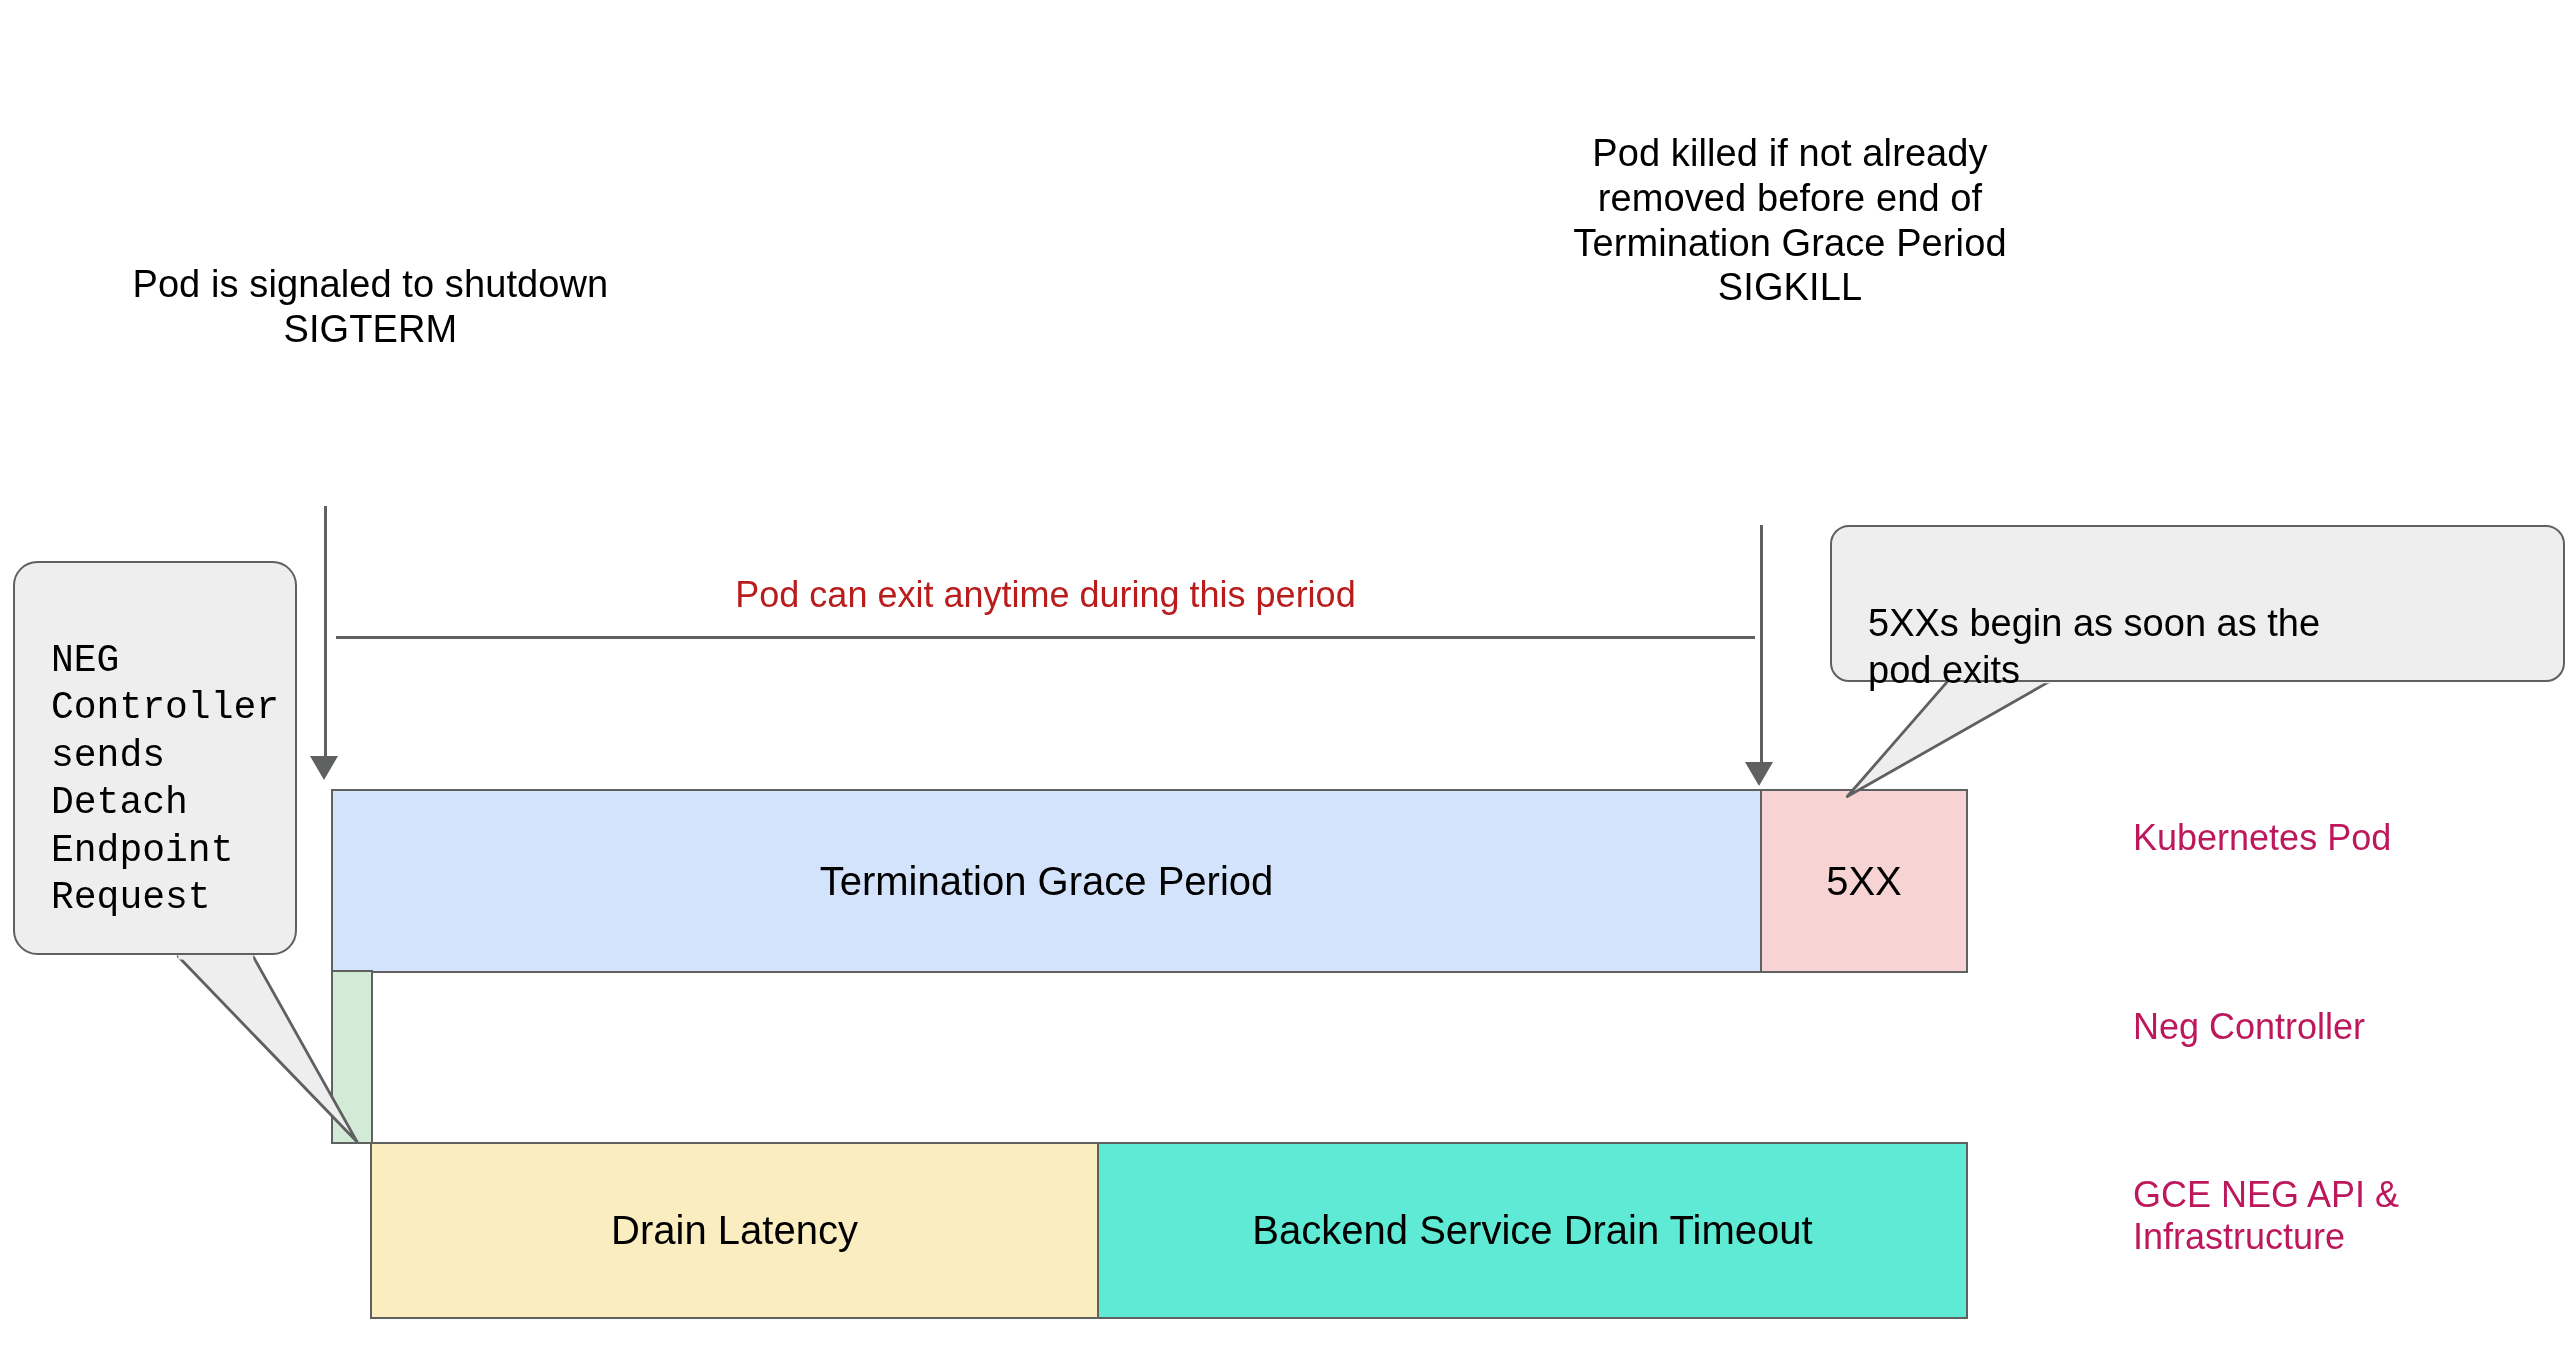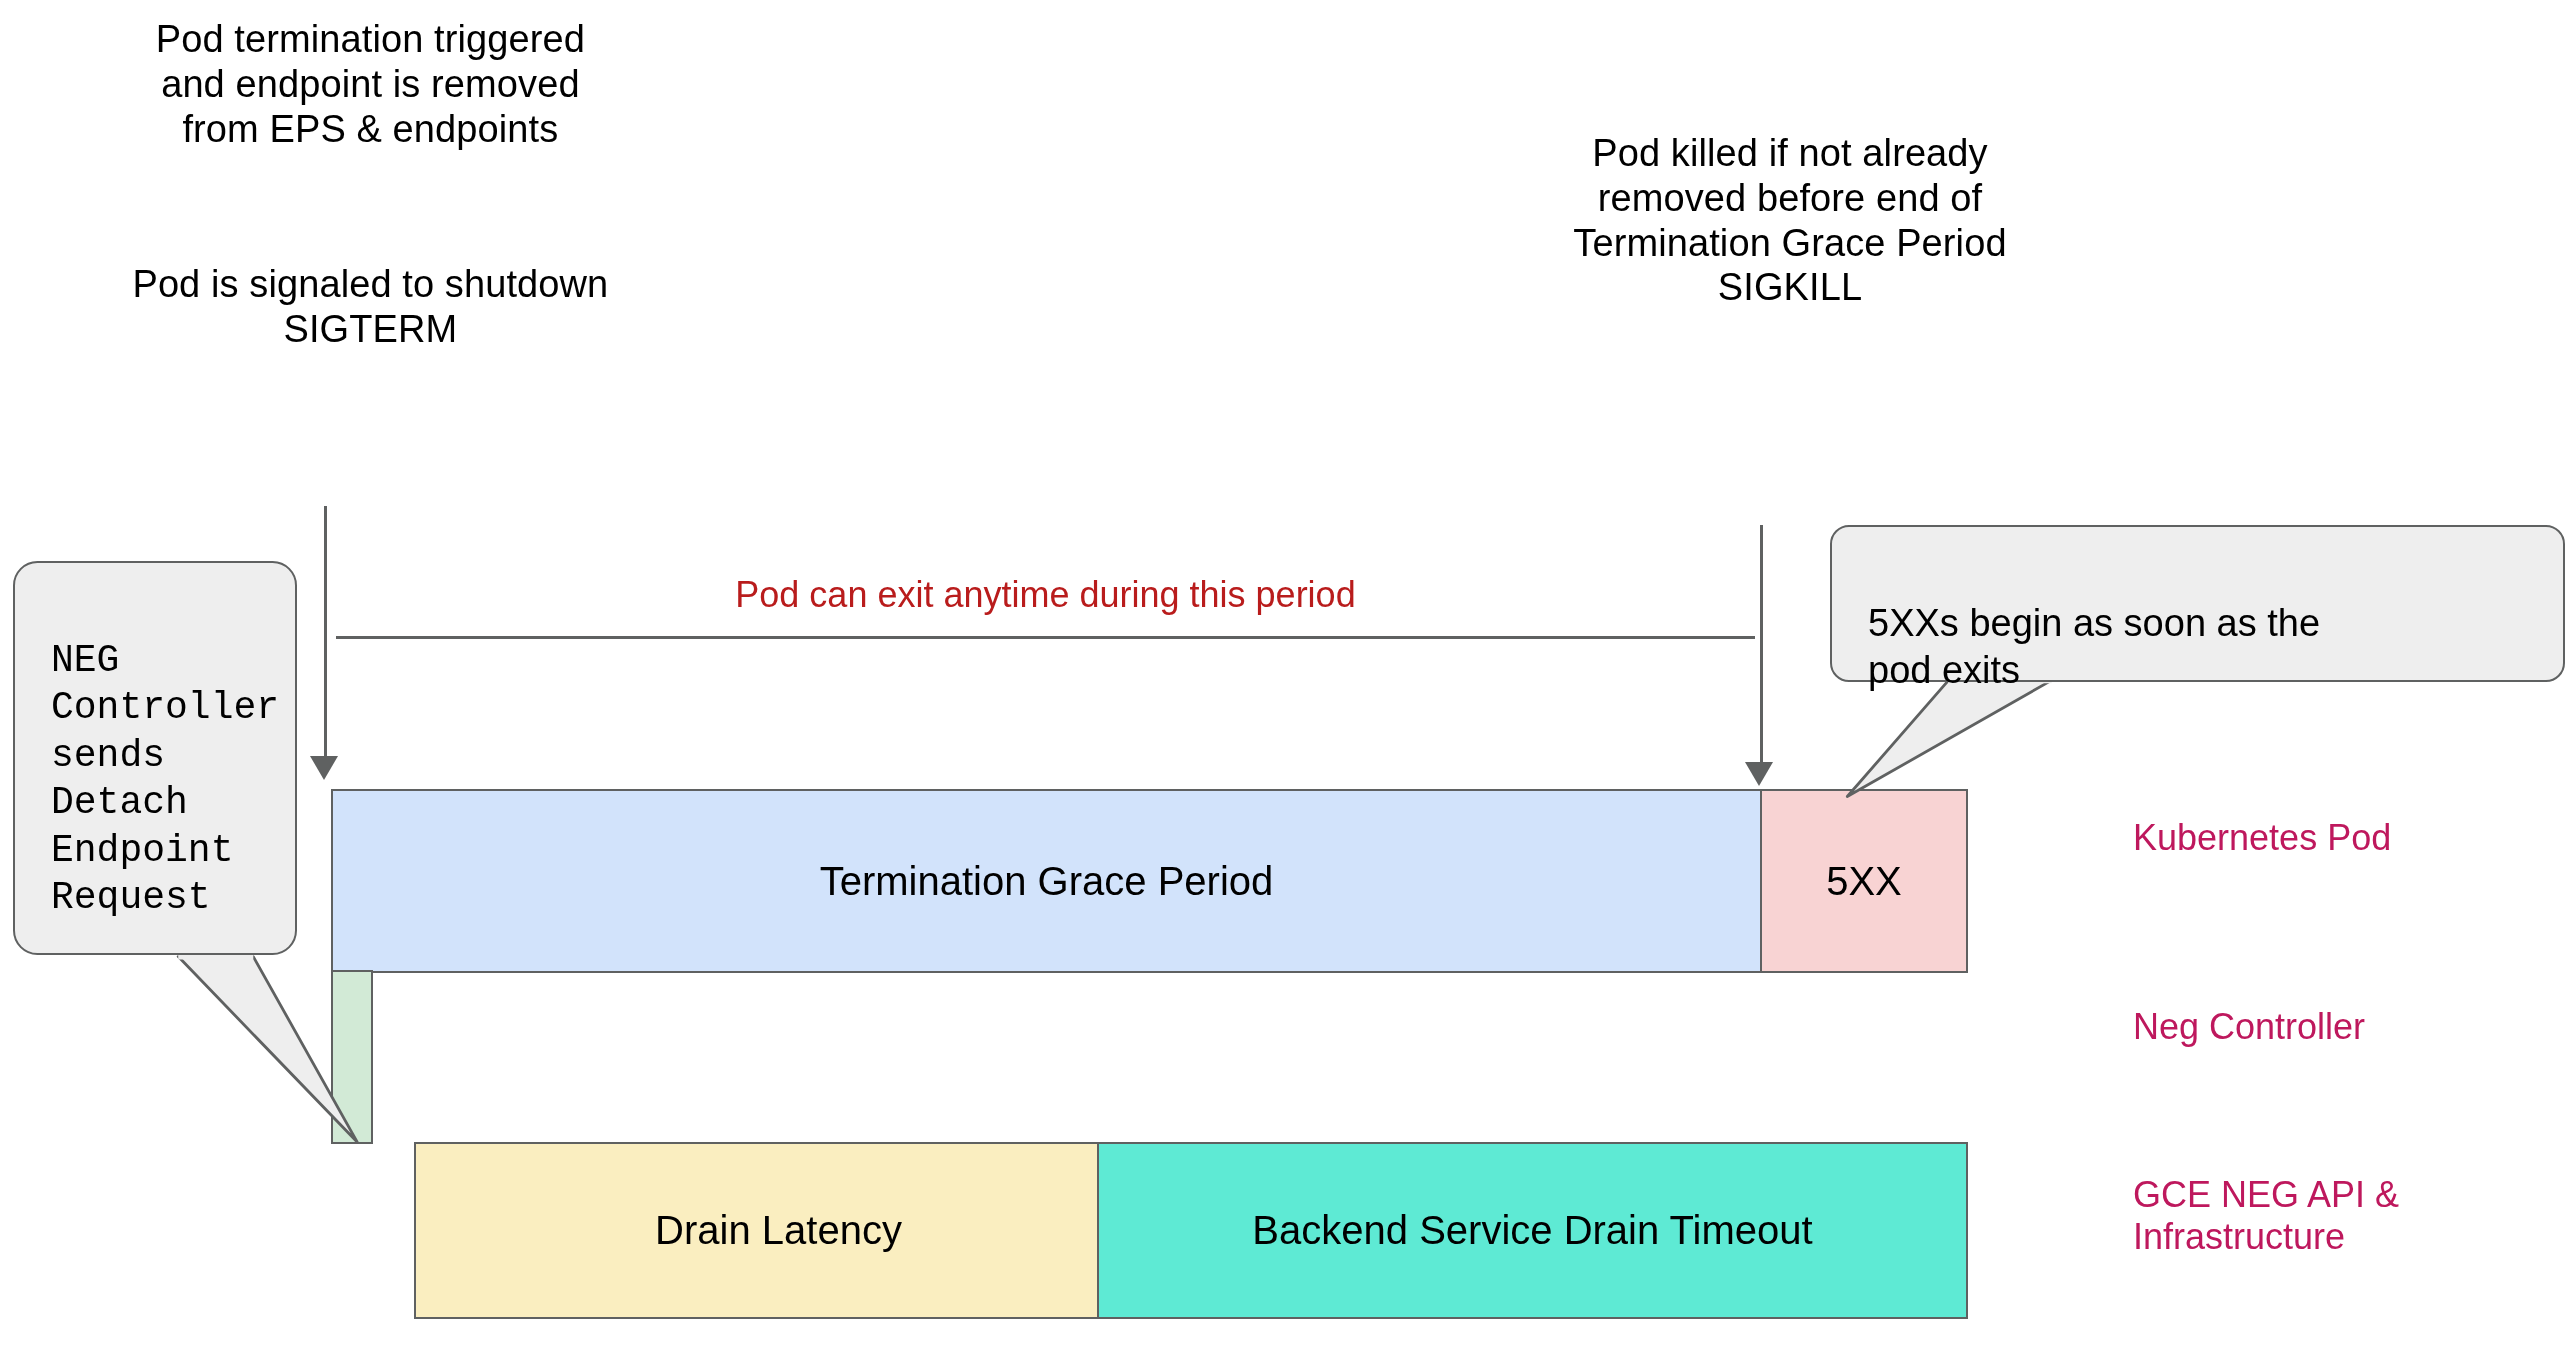--- a/index.html
+++ b/index.html
@@ -123,21 +123,20 @@
   }
   #bar-neg {
     left: 331px; top: 970px;
     width: 42px; height: 174px;
     background: #d2ead6;
   }
   #bar-drain {
     left: 370px; top: 1142px;
     width: 729px; height: 177px;
     background: #faeec0;
-    margin-left: 44px;
   }
   #bar-bsdt {
     left: 1097px; top: 1142px;
     width: 871px; height: 177px;
     background: #5eead4;
   }
 
   
   .lane-label {
     position: absolute;
@@ -149,23 +148,20 @@
   }
   #lane-pod  { left: 2089px; top: 817px;  width: 469px; }
   #lane-neg  { left: 2089px; top: 1006px; width: 469px; }
   #lane-gce  { left: 2089px; top: 1174px; width: 469px; }
 </style>
 </head>
 <body>
 
 <div id="canvas">
 
-  <div class="note" id="note-left">Pod termination triggered
-and endpoint is removed
-from EPS &amp; endpoints</div>
 
   <div class="note" id="note-left-2">Pod is signaled to shutdown
 SIGTERM</div>
 
   <div class="note" id="note-right">Pod killed if not already
 removed before end of
 Termination Grace Period
 SIGKILL</div>
 
   <div class="vline" style="left:324px; top:506px; height:251px;"></div>

